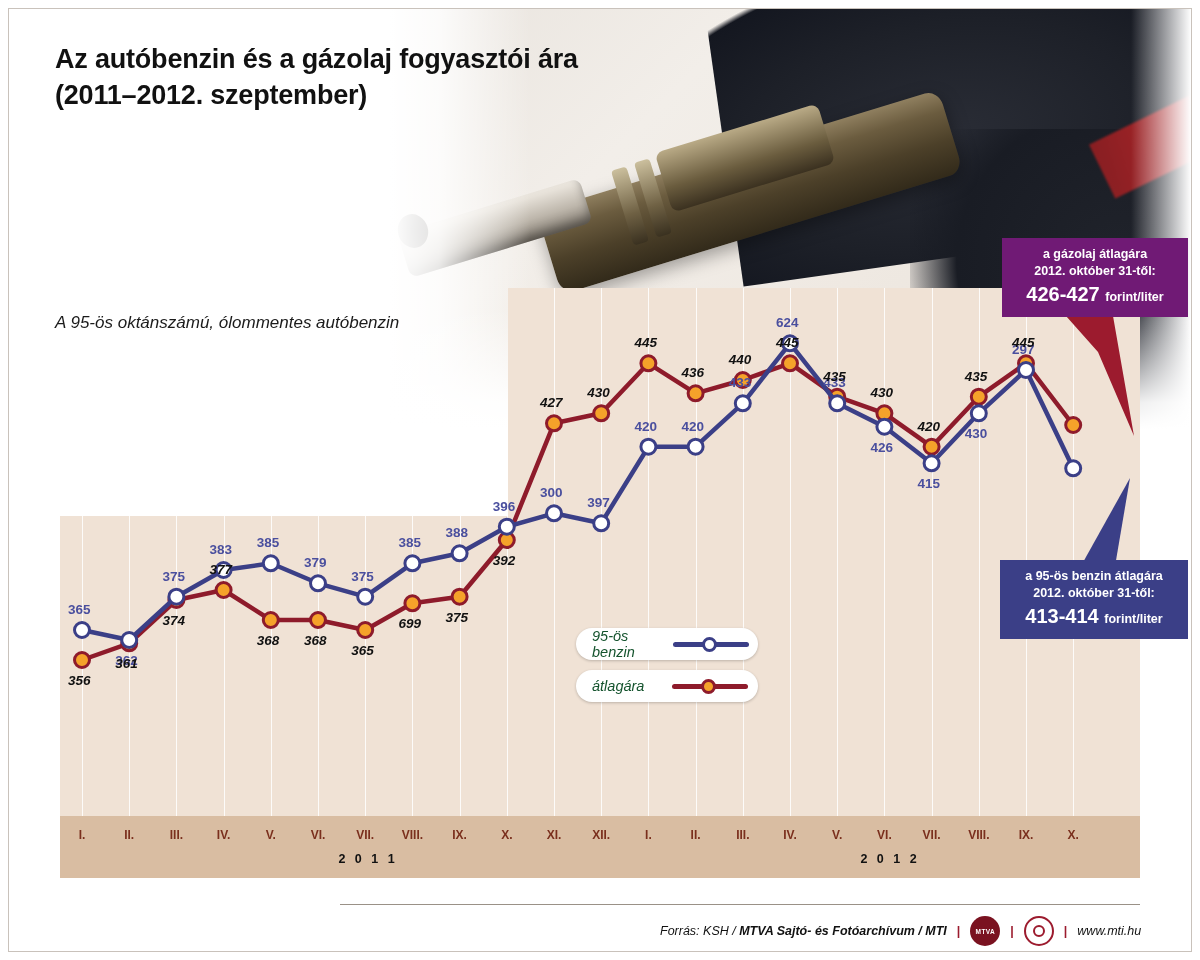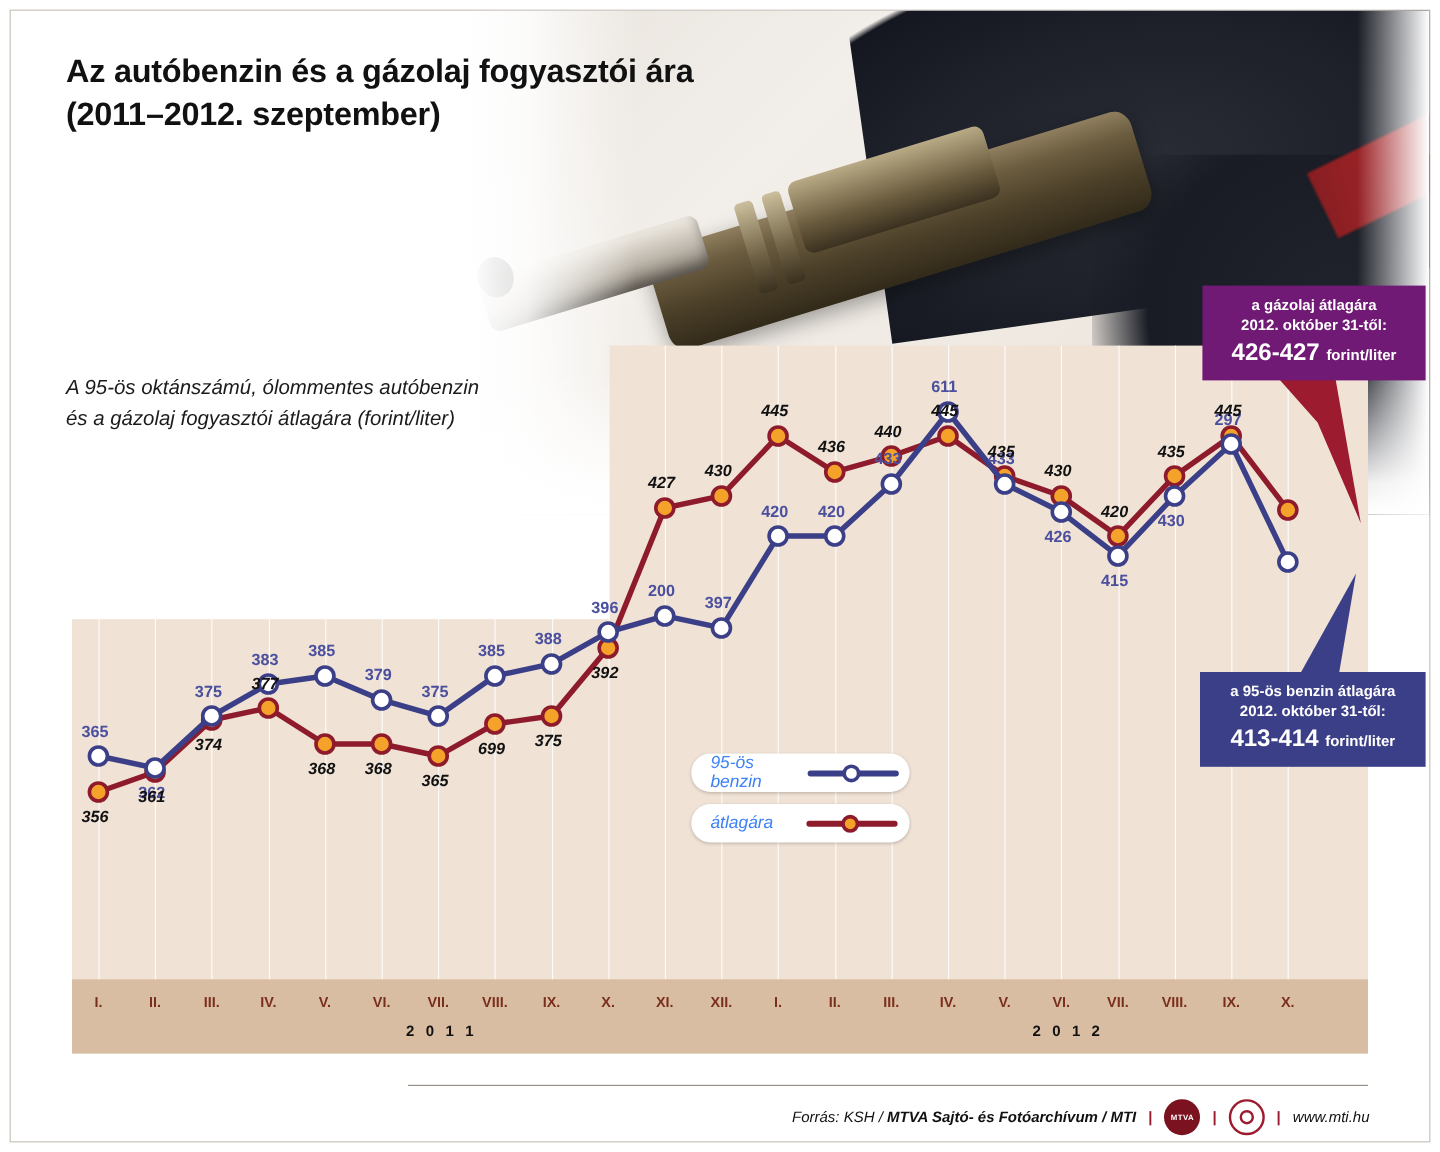--- a/index.html
+++ b/index.html
@@ -140,21 +140,21 @@
   .legend{position:absolute;left:576px;top:628px;}
   .legend-item{
     display:flex;align-items:center;
     background:#fff;border-radius:18px;
     height:32px;margin-bottom:10px;
     padding:0 10px 0 16px;
     box-shadow:0 1px 3px rgba(0,0,0,.22);
     width:182px;box-sizing:border-box;
     justify-content:space-between;
   }
-  .legend-item span{font-size:14.5px;font-style:italic;color:#3b82f6;}
+  .legend-item span{font-size:14.5px;font-style:italic;color:#14532d;}
   .legend-swatch{position:relative;width:76px;height:16px;}
   .legend-swatch .bar{
     position:absolute;top:6px;left:0;width:76px;height:5px;border-radius:3px;
   }
   .legend-swatch .dot{
     position:absolute;top:1px;left:29px;width:15px;height:15px;border-radius:50%;
     box-sizing:border-box;
   }
 
   
@@ -218,21 +218,20 @@
     <div class="fade-right"></div>
     <div class="fade-bottom"></div>
   </div>
 
   <div class="title">
     <div>Az autóbenzin és a gázolaj fogyasztói ára</div>
     <div>(2011–2012. szeptember)</div>
   </div>
   <div class="subtitle">
     <div>A 95-ös oktánszámú, ólommentes autóbenzin</div>
-    <div>és a gázolaj fogyasztói átlagára (forint/liter)</div>
   </div>
 
   <div class="plot-bg-upper"></div>
   <div class="plot-bg-lower"></div>
   <div class="axis-band"></div>
 
   <div class="gridlines" id="gridlines">
       <i class="short" style="left: 22px;"></i>
       <i class="short" style="left: 69.2px;"></i>
       <i class="short" style="left: 116.4px;"></i>
@@ -312,26 +311,26 @@
       <div class="lbl blue" style="left: 68px; top: 602px;">365</div>
       <div class="lbl blue" style="left: 115.2px; top: 653px;">362</div>
       <div class="lbl blue" style="left: 162.4px; top: 568.667px;">375</div>
       <div class="lbl blue" style="left: 209.6px; top: 542px;">383</div>
       <div class="lbl blue" style="left: 256.8px; top: 535.333px;">385</div>
       <div class="lbl blue" style="left: 304px; top: 555.333px;">379</div>
       <div class="lbl blue" style="left: 351.2px; top: 568.667px;">375</div>
       <div class="lbl blue" style="left: 398.4px; top: 535.333px;">385</div>
       <div class="lbl blue" style="left: 445.6px; top: 525.333px;">388</div>
       <div class="lbl blue" style="left: 492.8px; top: 498.667px;">396</div>
-      <div class="lbl blue" style="left: 540px; top: 485.333px;">200</div>
+      <div class="lbl blue" style="left: 540px; top: 485.333px;">300</div>
       <div class="lbl blue" style="left: 587.2px; top: 495.333px;">397</div>
       <div class="lbl blue" style="left: 634.4px; top: 418.667px;">420</div>
       <div class="lbl blue" style="left: 681.6px; top: 418.667px;">420</div>
       <div class="lbl blue" style="left: 728.8px; top: 375.333px;">433</div>
-      <div class="lbl blue" style="left: 776px; top: 315.333px;">611</div>
+      <div class="lbl blue" style="left: 776px; top: 315.333px;">624</div>
       <div class="lbl blue" style="left: 823.2px; top: 375.333px;">433</div>
       <div class="lbl blue" style="left: 870.4px; top: 439.667px;">426</div>
       <div class="lbl blue" style="left: 917.6px; top: 476.333px;">415</div>
       <div class="lbl blue" style="left: 964.8px; top: 426.333px;">430</div>
       <div class="lbl blue" style="left: 1012px; top: 342px;">297</div>
       <div class="lbl dark" style="left: 68px; top: 673px;">356</div>
       <div class="lbl dark" style="left: 115.2px; top: 656.333px;">361</div>
       <div class="lbl dark" style="left: 162.4px; top: 613px;">374</div>
       <div class="lbl dark" style="left: 209.6px; top: 562px;">377</div>
       <div class="lbl dark" style="left: 256.8px; top: 633px;">368</div>

